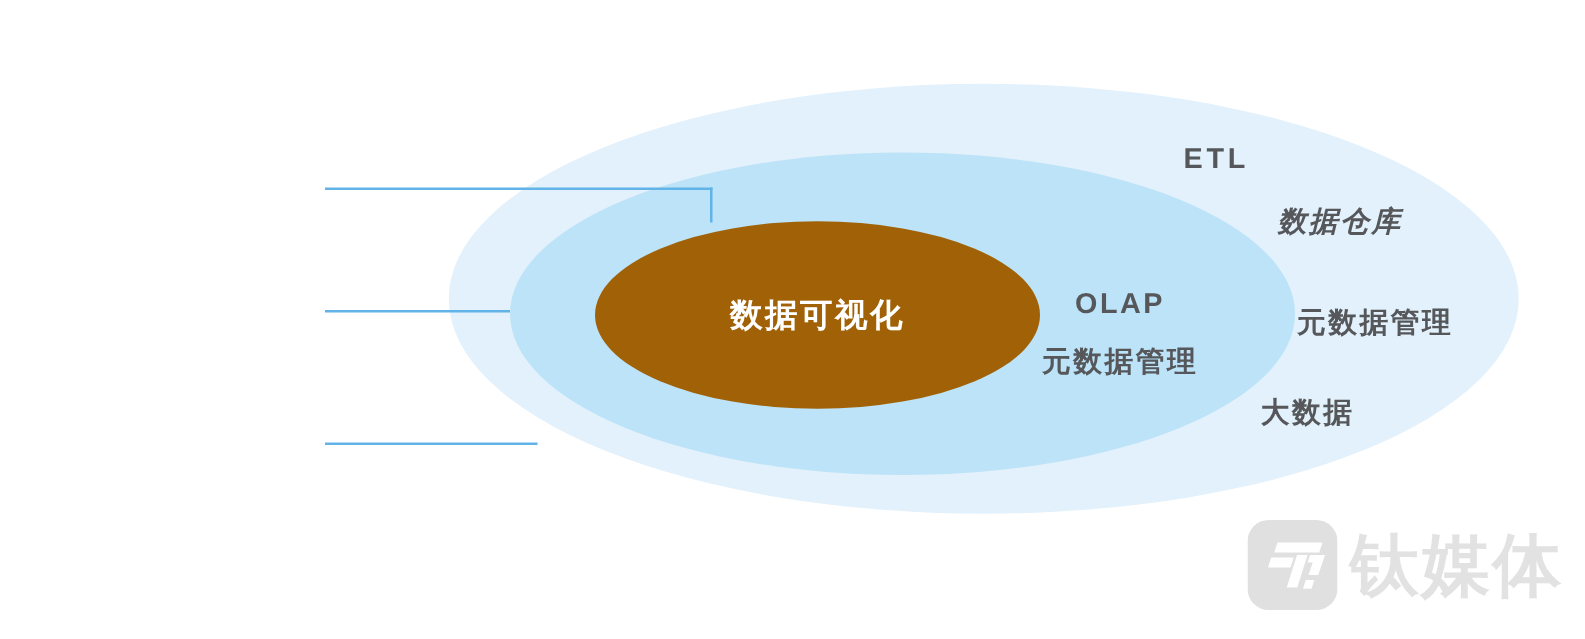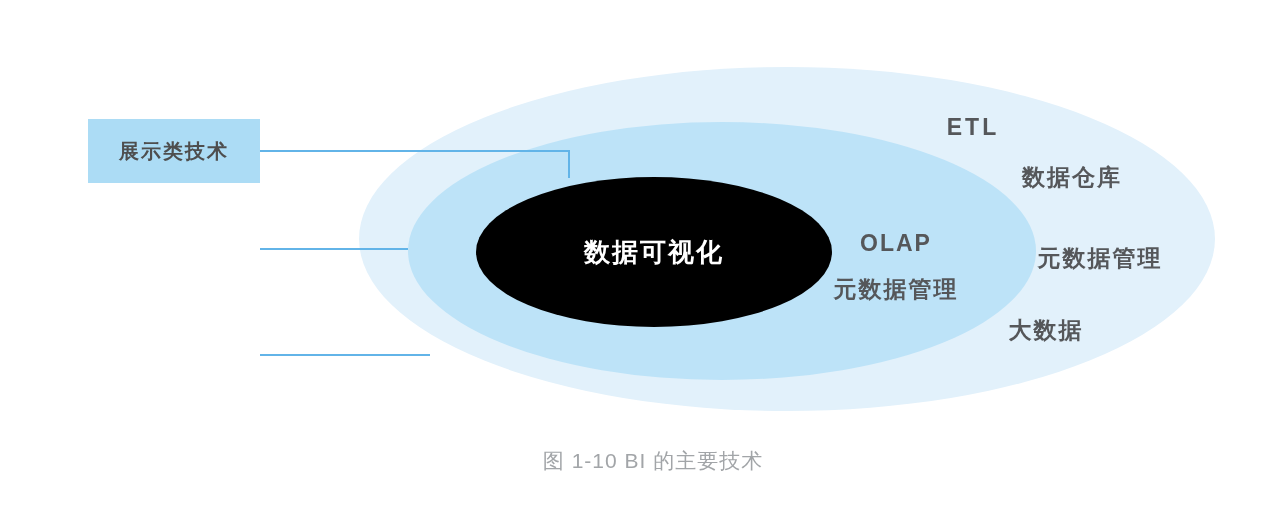--- a/index.html
+++ b/index.html
@@ -27,21 +27,21 @@
     background: #e2f1fb;
   }
   .ellipse-middle {
     left: 408px; top: 122px;
     width: 628px; height: 258px;
     background: #bde3f8;
   }
   .ellipse-inner {
     left: 476px; top: 177px;
     width: 356px; height: 150px;
-    background: #000000;
+    background: #a16207;
     display: flex;
     align-items: center;
     justify-content: center;
   }
   .ellipse-inner .center-label {
     color: #ffffff;
     font-size: 26px;
     font-weight: bold;
     letter-spacing: 2px;
   }
@@ -81,21 +81,21 @@
   .tech-label {
     position: absolute;
     transform: translate(-50%, -50%);
     color: #55575a;
     font-size: 23px;
     font-weight: 600;
     letter-spacing: 2px;
     white-space: nowrap;
   }
   .tech-label.etl  { left: 973px;  top: 127px; letter-spacing: 3px; }
-  .tech-label.dw   { left: 1072px; top: 177px; }
+  .tech-label.dw   { left: 1072px; top: 177px; font-style: italic; }
   .tech-label.olap { left: 896px;  top: 203px; letter-spacing: 2px; margin-top: 40px; }
   .tech-label.mdm  { left: 1100px; top: 258px; }
   .tech-label.dm   { left: 896px;  top: 289px; }
   .tech-label.bd   { left: 1046px; top: 330px; font-family: Liberation Serif, serif; }
 
   
   .caption {
     position: absolute;
     left: 653px;
     top: 461px;
@@ -138,27 +138,36 @@
   <div class="ellipse ellipse-middle"></div>
   <div class="ellipse ellipse-inner">
     <span class="center-label">数据可视化</span>
   </div>
 
   <div class="conn h l1h"></div>
   <div class="conn v l1v"></div>
   <div class="conn h l2h"></div>
   <div class="conn h l3h"></div>
 
-  <div class="legend-box b1">
-    <span>展示类技术</span>
-  </div>
 
   <span class="tech-label etl">ETL</span>
   <span class="tech-label dw">数据仓库</span>
   <span class="tech-label olap">OLAP</span>
   <span class="tech-label mdm">元数据管理</span>
   <span class="tech-label dm">元数据管理</span>
   <span class="tech-label bd">大数据</span>
 
-  <div class="caption">图 1-10 BI 的主要技术</div>
 
+  <div class="watermark">
+    <svg class="watermark-logo" viewBox="0 0 72 72" xmlns="http://www.w3.org/2000/svg">
+      <rect x="0" y="0" width="72" height="72" rx="17" fill="#e0e0e0"></rect>
+      <g fill="#ffffff" transform="translate(4,0)">
+        <path d="M20 18 L56 18 L53.4 26 L17.4 26 Z"></path>
+        <path d="M15 30 L33 30 L30.4 38 L12.4 38 Z"></path>
+        <path d="M35.6 28 L44 28 L35.8 54 L27.4 54 Z"></path>
+        <path d="M46 28 L58 28 L52.6 44 L44.8 44 L48.2 34 L44 34 Z"></path>
+        <path d="M42.6 48 L49.4 48 L47.2 55 L40.4 55 Z"></path>
+      </g>
+    </svg>
+    <span class="watermark-text">钛媒体</span>
+  </div>
 
 </div>
 
 </body></html>

